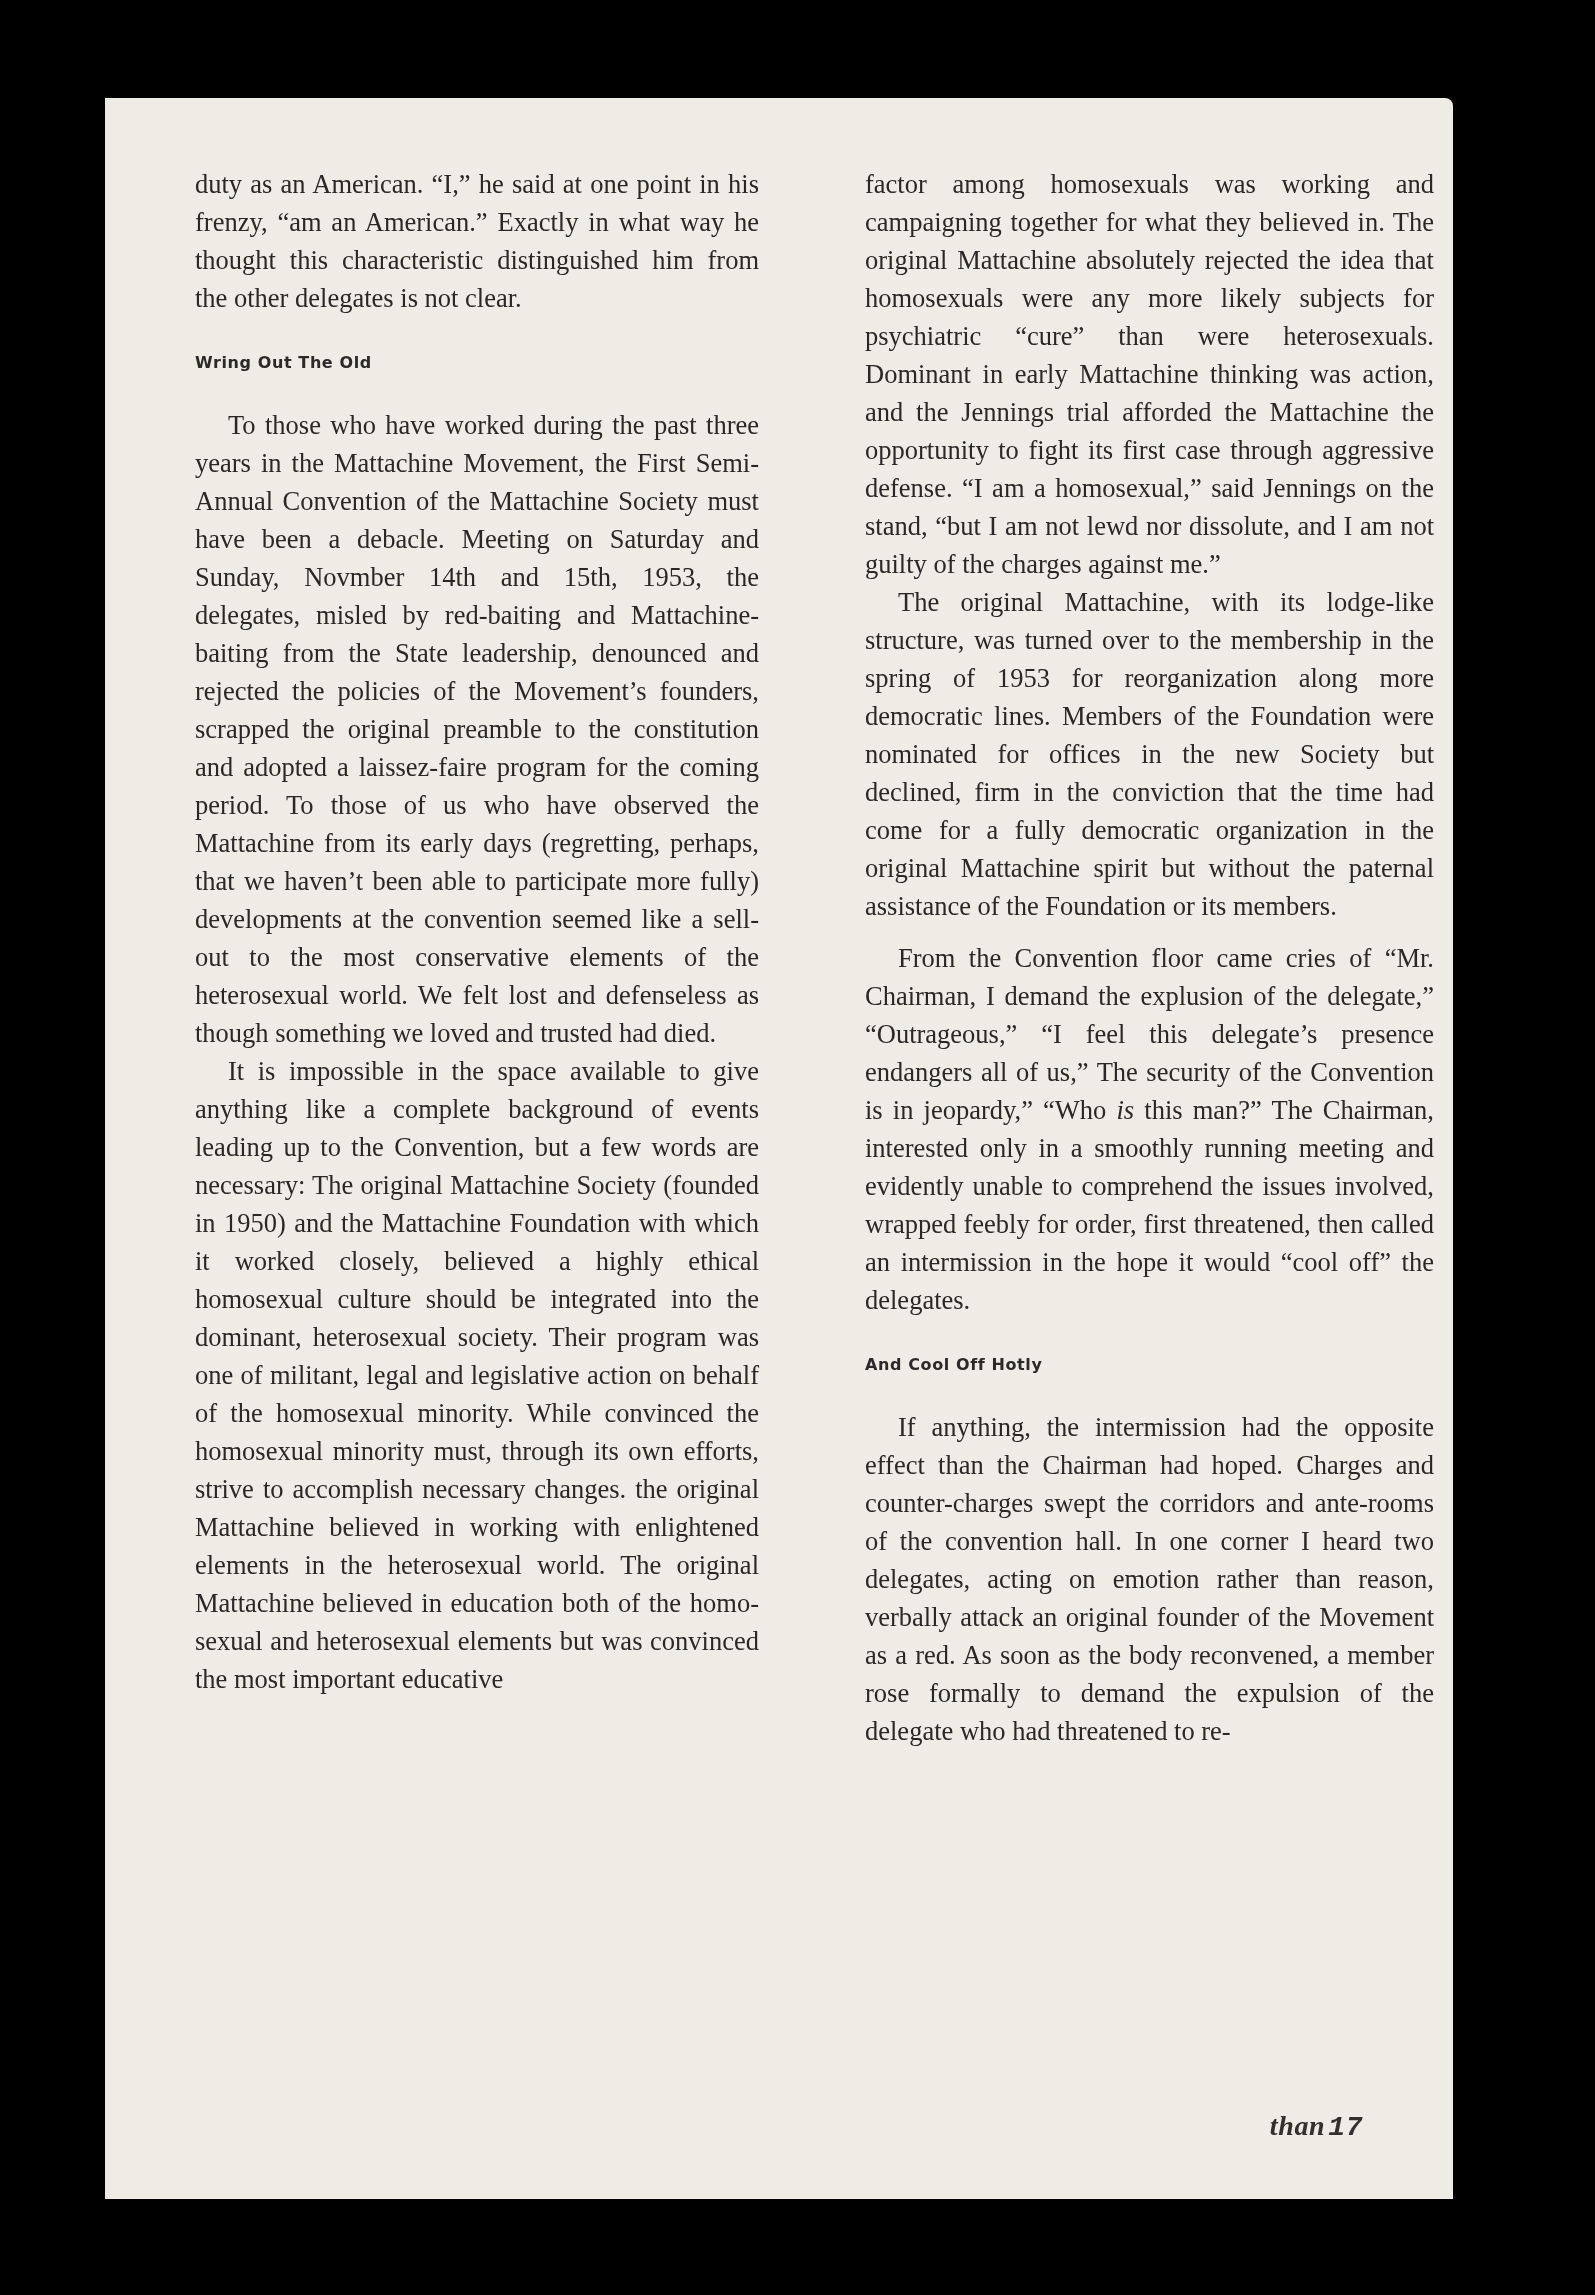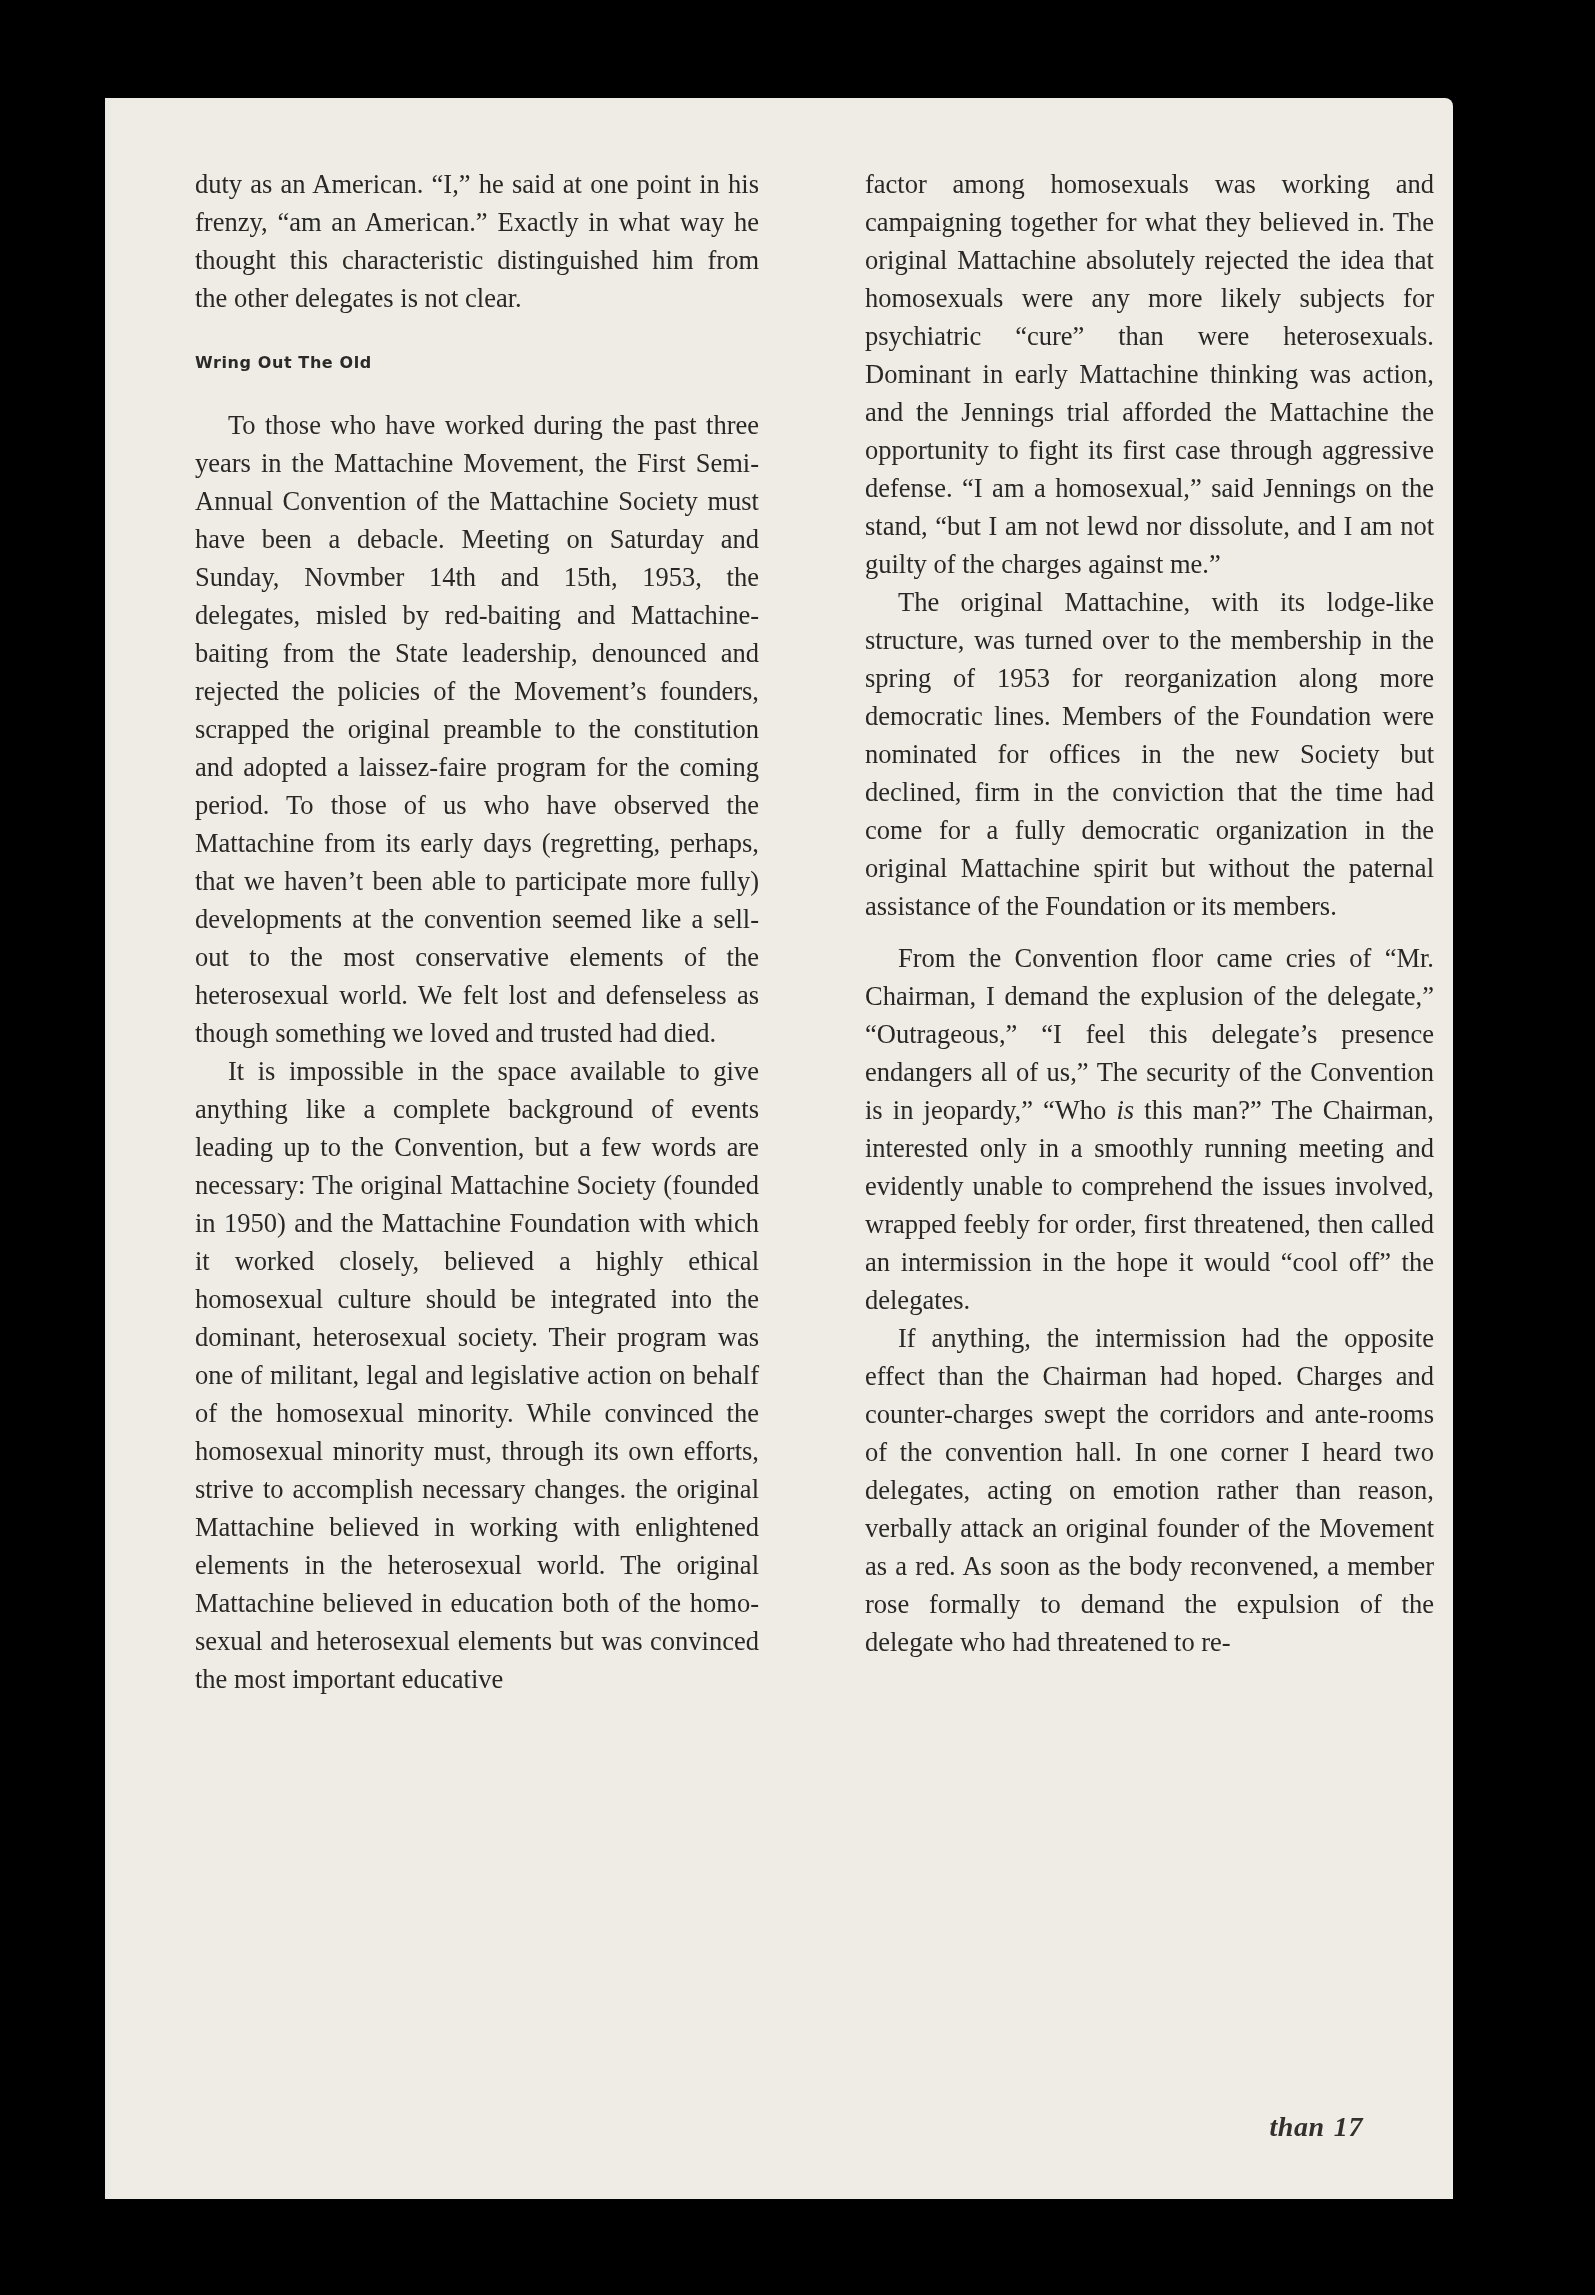--- a/index.html
+++ b/index.html
@@ -67,21 +67,22 @@
     right: 90px;
     bottom: 56px;
     font-family: "Liberation Serif", "DejaVu Serif", serif;
     font-style: italic;
     font-weight: bold;
     font-size: 28px;
     color: #33302d;
     letter-spacing: 0.6px;
   }
   .page-number span.num {
-    margin-left: 9px;
+    margin-left: 3px;
+    font-family: Liberation Mono, monospace;
   }
   em.emph {
     font-style: italic;
   }
 </style>
 </head>
 <body>
 
 <div class="page">
 
@@ -89,20 +90,21 @@
     <p>duty as an American. “I,” he said at one point in his frenzy, “am an Amer­ican.” Exactly in what way he thought this characteristic distinguished him from the other delegates is not clear.</p>
     <div class="section-heading">Wring Out The Old</div>
     <p class="indent">To those who have worked during the past three years in the Mattachine Move­ment, the First Semi-Annual Convention of the Mattachine Society must have been a debacle. Meeting on Saturday and Sunday, Novmber 14th and 15th, 1953, the delegates, misled by red-baiting and Mattachine-baiting from the State leader­ship, denounced and rejected the policies of the Movement’s founders, scrapped the original preamble to the constitution and adopted a laissez-faire program for the coming period. To those of us who have observed the Mattachine from its early days (regretting, perhaps, that we haven’t been able to participate more fully) developments at the convention seemed like a sell-out to the most con­servative elements of the heterosexual world. We felt lost and defenseless as though something we loved and trusted had died.</p>
     <p class="indent">It is impossible in the space available to give anything like a complete back­ground of events leading up to the Con­vention, but a few words are necessary: The original Mattachine Society (found­ed in 1950) and the Mattachine Founda­tion with which it worked closely, be­lieved a highly ethical homosexual cul­ture should be integrated into the domi­nant, heterosexual society. Their program was one of militant, legal and legislative action on behalf of the homosexual minority. While convinced the homosexual minority must, through its own efforts, strive to accomplish necessary changes. the original Mattachine believed in work­ing with enlightened elements in the het­erosexual world. The original Mattachine believed in education both of the homo­sexual and heterosexual elements but was convinced the most important educative</p>
   </div>
 
   <div class="column col-right">
     <p>factor among homosexuals was working and campaigning together for what they believed in. The original Mattachine ab­solutely rejected the idea that homo­sexuals were any more likely subjects for psychiatric “cure” than were heterosex­uals. Dominant in early Mattachine think­ing was action, and the Jennings trial afforded the Mattachine the opportunity to fight its first case through aggressive defense. “I am a homosexual,” said Jen­nings on the stand, “but I am not lewd nor dissolute, and I am not guilty of the charges against me.”</p>
     <p class="indent">The original Mattachine, with its lodge-like structure, was turned over to the membership in the spring of 1953 for re­organization along more democratic lines. Members of the Foundation were nomi­nated for offices in the new Society but declined, firm in the conviction that the time had come for a fully democratic or­ganization in the original Mattachine spirit but without the paternal assistance of the Foundation or its members.</p>
     <p class="indent gap-before"><span>From the Convention floor came cries of “Mr. Chairman, I demand the explu­sion of the delegate,” “Outrageous,” “I feel this delegate’s presence endangers all of us,” The security of the Convention is in jeopardy,” “Who </span><em class="emph">is</em><span> this man?” The Chairman, interested only in a smoothly running meeting and evidently unable to comprehend the issues involved, wrapped feebly for order, first threatened, then called an intermission in the hope it would “cool off” the delegates.</span></p>
+    <div class="section-heading">And Cool Off Hotly</div>
     <p class="indent">If anything, the intermission had the opposite effect than the Chairman had hoped. Charges and counter-charges swept the corridors and ante-rooms of the convention hall. In one corner I heard two delegates, acting on emotion rather than reason, verbally attack an original founder of the Movement as a red. As soon as the body reconvened, a member rose formally to demand the expulsion of the delegate who had threatened to re-</p>
   </div>
 
   <div class="page-number">
     <span>than</span><span class="num">17</span>
   </div>
 
 </div>
 
 

